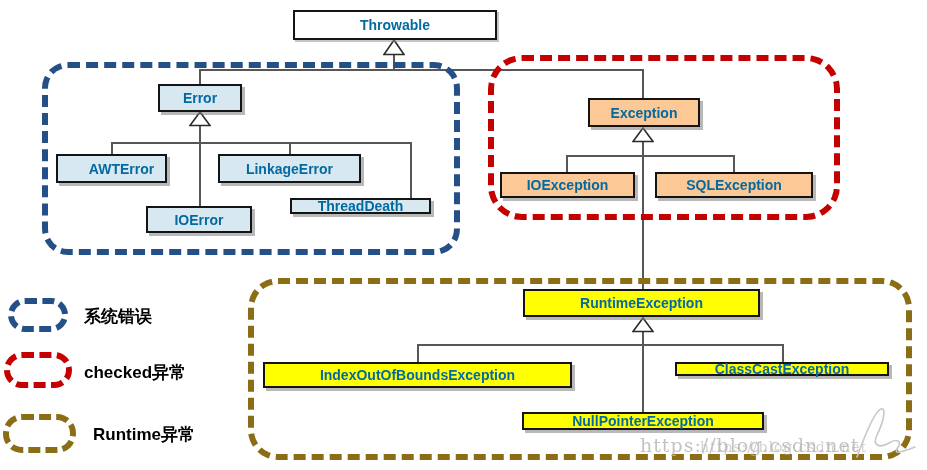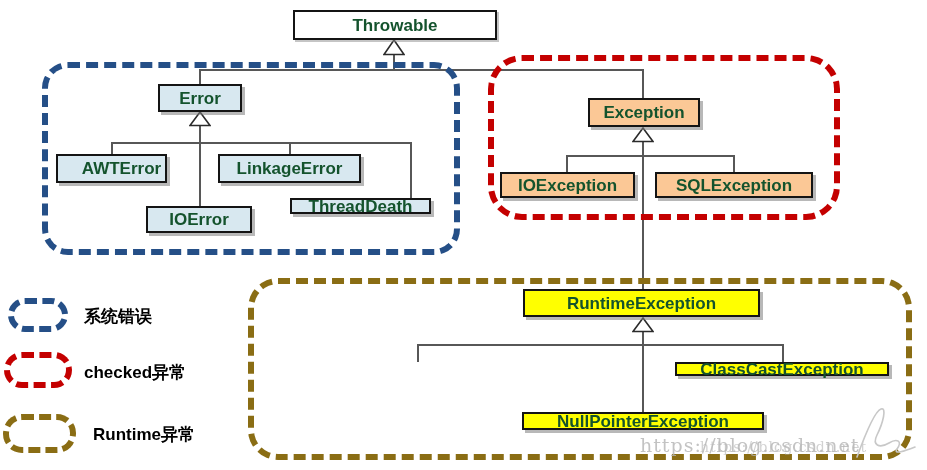--- a/index.html
+++ b/index.html
@@ -1,21 +1,21 @@
 <!DOCTYPE html>
 <html><head>
 <meta charset="utf-8">
 <style>
   html,body{margin:0;padding:0;background:#ffffff;}
   #stage{position:relative;width:927px;height:470px;background:#ffffff;overflow:hidden;
          font-family:"Liberation Sans","DejaVu Sans",sans-serif;}
   .node{position:absolute;box-sizing:border-box;border:2px solid #141414;
         display:flex;align-items:center;justify-content:center;
-        font-weight:bold;color:#14532d;white-space:nowrap;
-        box-shadow:3px 3px 0 rgba(125,125,125,.55);font-size:17px;line-height:1;}
+        font-weight:bold;color:#0369a1;white-space:nowrap;
+        box-shadow:3px 3px 0 rgba(125,125,125,.55);font-size:14px;line-height:1;}
   .node.plain{background:#ffffff;box-shadow:2px 2px 0 rgba(140,140,140,.5);}
   .node.blue{background:#d8e8f0;}
   .node.peach{background:#fbc896;}
   .node.yellow{background:#ffff00;}
   .line{position:absolute;background:#575757;}
   .frame{position:absolute;box-sizing:border-box;border-style:dashed;background:transparent;}
   .frame.blue{border:6px dashed #254f87;border-radius:26px;}
   .frame.red{border:6px dashed #c40000;border-radius:34px;}
   .frame.olive{border:6px dashed #8a6d14;border-radius:30px;}
   .tri{position:absolute;}
@@ -93,20 +93,23 @@
   <div class="node peach" style="left:500px;top:172px;width:135px;height:26px;">
       <span>IOException</span>
     </div>
   <div class="node peach" style="left:655px;top:172px;width:158px;height:26px;">
       <span>SQLException</span>
     </div>
 
   <div class="node yellow" style="left:523px;top:289px;width:237px;height:28px;">
       <span>RuntimeException</span>
     </div>
+  <div class="node yellow" style="left:263px;top:362px;width:309px;height:26px;">
+      <span>IndexOutOfBoundsException</span>
+    </div>
   <div class="node yellow" style="left:675px;top:362px;width:214px;height:14px;">
       <span>ClassCastException</span>
     </div>
   <div class="node yellow" style="left:522px;top:412px;width:242px;height:18px;">
       <span>NullPointerException</span>
     </div>
 
   <div class="legend-swatch" style="left:8px;top:298px;width:60px;height:34px;border:6px dashed #254f87;border-radius:17px;"></div>
   <div class="legend-label" style="left:84px;top:305px;">系统错误</div>
 

